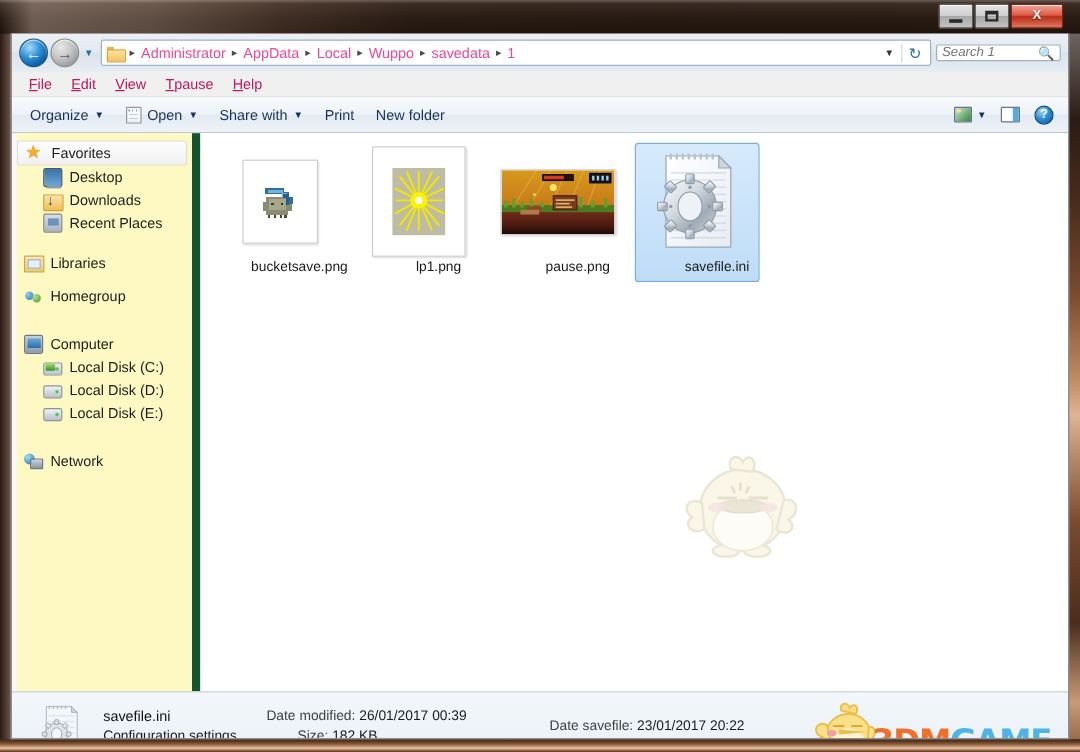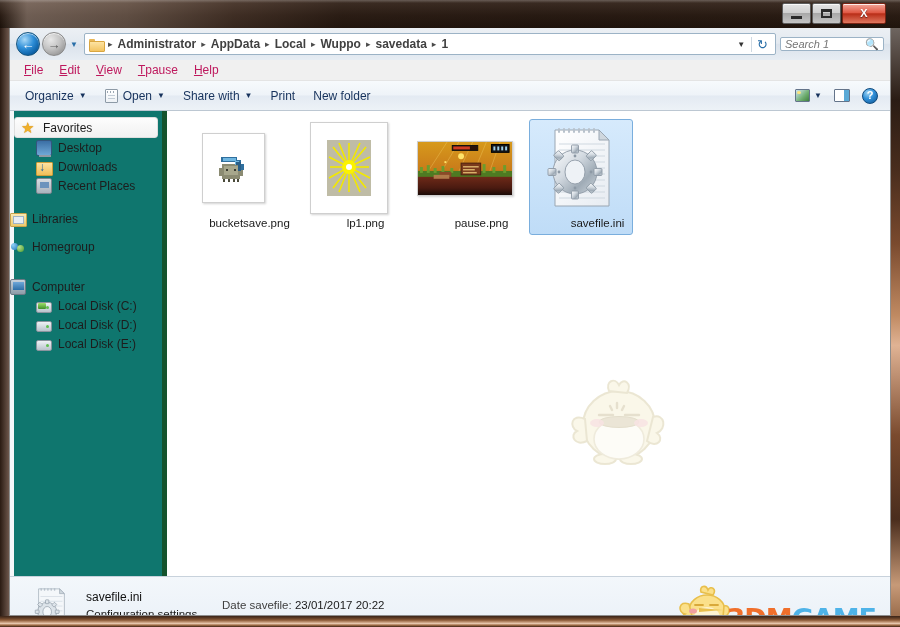--- a/index.html
+++ b/index.html
@@ -114,21 +114,21 @@
     width:14px; height:12px; position:relative; flex:0 0 auto; margin-right:2px;
   }
   .folder-ico:before{
     content:""; position:absolute; left:0; top:1px; width:6px; height:3px;
     background:#e8b757; border-radius:1px 1px 0 0;
   }
   .folder-ico:after{
     content:""; position:absolute; left:0; top:3px; width:14px; height:9px;
     background:linear-gradient(to bottom,#fde3a2,#f2c462); border:1px solid #d9a640; border-radius:1px;
   }
-  .crumb { color:#404040; font-size:12px; padding:0 2px; white-space:nowrap;font-weight:bold; }
+  .crumb { color:#ec4899; font-size:12px; padding:0 2px; white-space:nowrap; }
   .crumb-sep { color:#4a4a4a; font-size:9px; padding:0 3px; }
   #crumbs { display:flex; align-items:center; flex:1; min-width:0; overflow:hidden; }
   #addr-drop { color:#333; font-size:8px; padding:0 6px; }
   #refresh-btn { color:#2a6fa8; font-size:13px; padding:0 5px; border-left:1px solid #cfd9e2; }
   #searchbox {
     width:104px; height:14px; margin-left:4px; background:#fff;
     border:1px solid #9cb3c6; border-radius:2px;
     display:flex; align-items:center; padding:0 4px; flex:0 0 auto;
   }
   #search-input { flex:1; border:none; outline:none; font-size:11px; color:#8a8a8a;
@@ -169,30 +169,30 @@
      background:linear-gradient(135deg,#cfe5f3 0%,#6fae6f 60%,#3f7f3f 100%); position:relative;}
   .changeview-ico:before{content:"";position:absolute;left:1px;top:1px;width:4px;height:3px;background:#ffe47a;border-radius:50%;}
   .help-ico { width:16px;height:16px;border-radius:50%;
      background:radial-gradient(circle at 35% 28%,#9fd4f2 0%,#2f8fd8 45%,#11538e 100%);
      border:1px solid #0e4a7e; color:#fff; font-size:11px; font-weight:bold;
      display:flex;align-items:center;justify-content:center; line-height:1;}
 
   
   #main { position:relative; height:465px; display:flex; background:#fff; }
   #navpane {
-    width:157px; background:#0f766e; position:relative; padding-top:6px;
-    border-right:5px solid #14532d;
+    width:157px; background:#fef9c3; position:relative; padding-top:6px;
+    border-right:7px solid #14532d;
   }
   
   #nav-scroll { position:absolute; left:0; top:0; width:4px; height:465px; background:#f5f7f9; }
 
   .navgroup { margin-bottom:6px; }
   .navrow {
     height:19px; display:flex; align-items:center; gap:6px;
-    font-size:12px; color:#1d1d1d; white-space:nowrap;
+    padding-left:10px; font-size:12px; color:#1d1d1d; white-space:nowrap;
   }
   .navrow.child { padding-left:26px; }
   .navrow.selected {
     background:linear-gradient(to bottom,#fdfdfd,#f1f1f1);
     border:1px solid #dedede; border-radius:3px;
     margin:0 4px 0 4px; padding-left:6px; height:21px;
   }
   .nav-ico { width:16px; height:16px; flex:0 0 auto; position:relative; }
 
   
@@ -425,20 +425,26 @@
           <div class="navrow child">
             <span class="nav-ico ico-hdd"></span>
             <span>Local Disk (D:)</span>
           </div>
           <div class="navrow child">
             <span class="nav-ico ico-hdd"></span>
             <span>Local Disk (E:)</span>
           </div>
         </div>
 
+        <div class="navgroup" style="margin-top:21px">
+          <div class="navrow">
+            <span class="nav-ico ico-network"></span>
+            <span>Network</span>
+          </div>
+        </div>
       </div>
 
       <div id="contentpane">
 
         <div id="filegrid">
 
           <div class="fileitem">
             <div class="thumbwrap">
               <div class="thumb-photo" style="width:63px;height:70px;">
                 <svg width="42" height="40" viewBox="0 0 42 40">
@@ -681,20 +687,30 @@
             <ellipse cx="0" cy="0" rx="9" ry="11" fill="#f4f7fa" stroke="#8d99a5" stroke-width="1.4"></ellipse>
           </g>
         </svg>
       </div>
 
       <div class="detail-cols">
         <div class="detail-col dc-name">
           <div class="detail-line prim">savefile.ini</div>
           <div class="detail-line">Configuration settings</div>
         </div>
+        <div class="detail-col dc-mod">
+          <div class="detail-line">
+            <span class="lbl">Date modified:</span>
+            <span>26/01/2017 00:39</span>
+          </div>
+          <div class="detail-line" style="padding-left:26px">
+            <span class="lbl">Size:</span>
+            <span>182 KB</span>
+          </div>
+        </div>
         <div class="detail-col">
           <div class="detail-line">
             <span class="lbl">Date savefile:</span>
             <span>23/01/2017 20:22</span>
           </div>
         </div>
       </div>
 
       <div id="brand">
         <svg width="54" height="46" viewBox="0 0 54 46" style="margin-right:-4px;margin-bottom:2px;">

